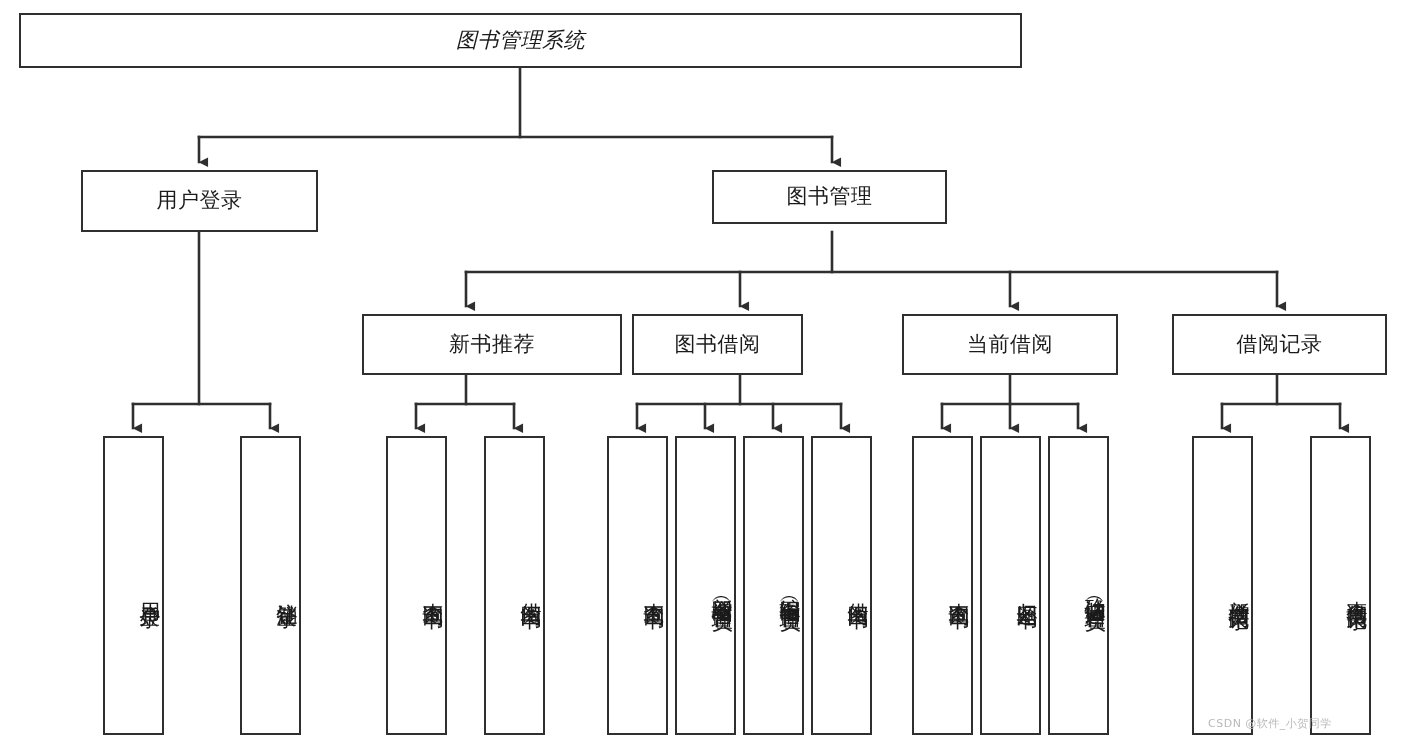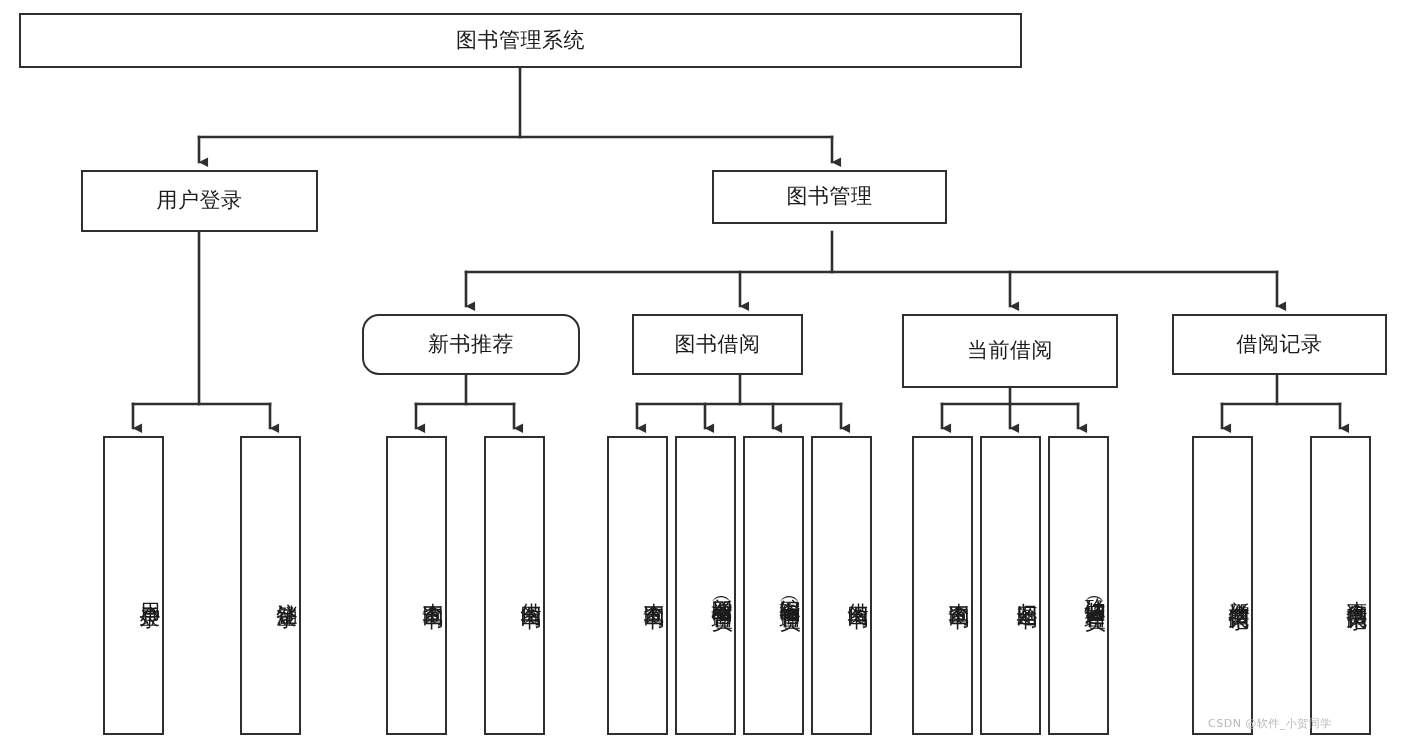--- a/index.html
+++ b/index.html
@@ -115,31 +115,31 @@
       <path d="M 1010 404 L 1010 428" marker-end="url(#arrow)"></path>
       <path d="M 1078 404 L 1078 428" marker-end="url(#arrow)"></path>
 
       <path d="M 1277 375 L 1277 404"></path>
       <path d="M 1222 404 L 1340 404"></path>
       <path d="M 1222 404 L 1222 428" marker-end="url(#arrow)"></path>
       <path d="M 1340 404 L 1340 428" marker-end="url(#arrow)"></path>
     </g>
   </svg>
 
-  <div class="node h" style="left:19px; top:13px; width:1003px; height:55px;">图书管理系统</div>
+  <div class="node h" style="left:19px; top:13px; width:1003px; height:55px;font-style:italic;">图书管理系统</div>
 
   <div class="node h" style="left:81px; top:170px; width:237px; height:62px;">用户登录</div>
 
   <div class="node h" style="left:712px; top:170px; width:235px; height:54px;">图书管理</div>
 
-  <div class="node h" style="left:362px; top:314px; width:218px; height:61px;border-radius:17px;">新书推荐</div>
+  <div class="node h" style="left:362px; top:314px; width:260px; height:61px;">新书推荐</div>
 
   <div class="node h" style="left:632px; top:314px; width:171px; height:61px;">图书借阅</div>
 
-  <div class="node h" style="left:902px; top:314px; width:216px; height:74px;">当前借阅</div>
+  <div class="node h" style="left:902px; top:314px; width:216px; height:61px;">当前借阅</div>
 
   <div class="node h" style="left:1172px; top:314px; width:215px; height:61px;">借阅记录</div>
 
   <div class="node v" style="left:103px; top:436px; width:61px; height:299px;">
     <span class="vtxt">用户登录</span>
   </div>
   <div class="node v" style="left:240px; top:436px; width:61px; height:299px;">
     <span class="vtxt">注销登录</span>
   </div>
 

